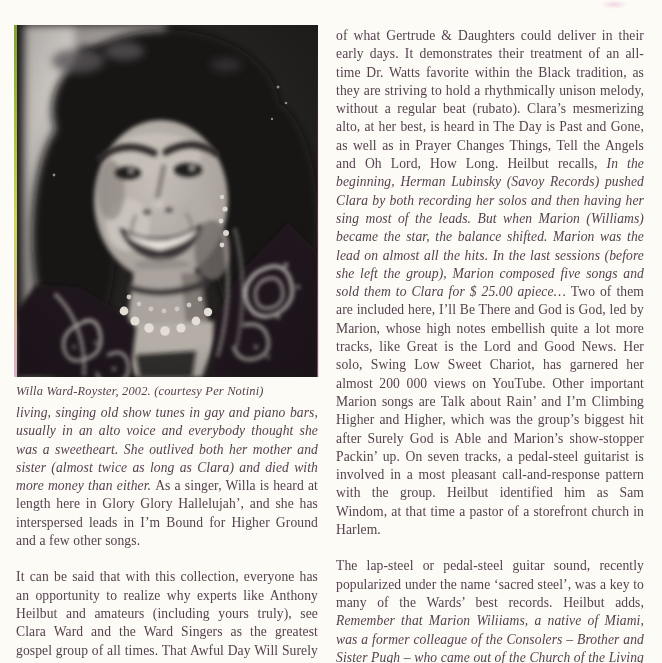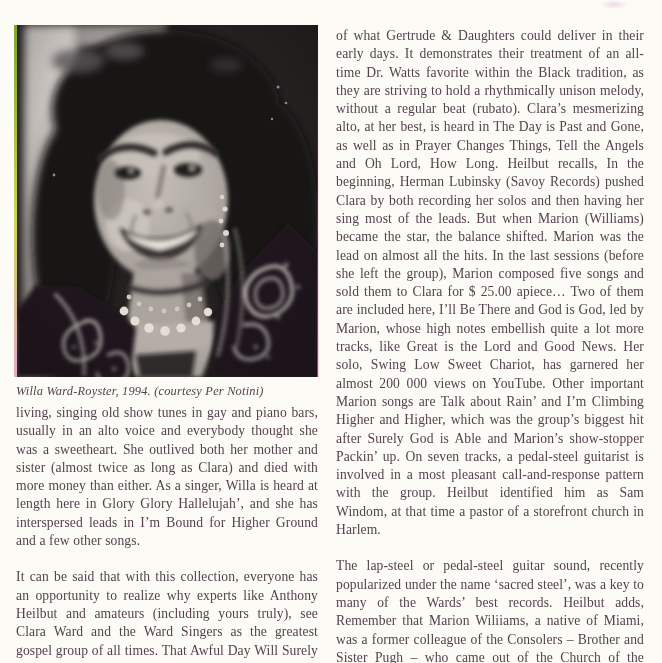--- a/index.html
+++ b/index.html
@@ -19,21 +19,21 @@
   .col-right{flex:0 0 308px;width:308px;padding-top:2px;}
   p{
     margin:0;
     font-size:13.6px;line-height:18.3px;
     text-align:justify;
     hyphens:auto;-webkit-hyphens:auto;
     letter-spacing:.1px;
   }
   .cont{text-align-last:justify;}
   .gap{margin-top:18px;}
-  .it{}
+  .it{font-style:italic;}
   figure{margin:0;}
   .photo{position:relative;width:302px;height:352px;background:#191718;}
   .photo svg{display:block;}
   .edge-l{position:absolute;left:-2px;top:0;bottom:0;width:3px;
     background:linear-gradient(180deg,#7fa52e 0%,#cdd653 55%,#e3accb 100%);}
   .edge-r{position:absolute;right:-1px;top:6px;bottom:0;width:2px;
     background:linear-gradient(180deg,rgba(235,160,205,0) 0%,rgba(235,160,205,.45) 100%);}
   figcaption{
     font-style:italic;font-size:12.4px;line-height:15px;
     margin-top:7px;letter-spacing:.2px;color:#55424e;
@@ -200,21 +200,21 @@
             <circle cx="256" cy="94" r="1.2"></circle>
               <circle cx="38" cy="150" r="1.4"></circle>
           </g>
 
           <rect x="0" y="0" width="302" height="352" fill="url(#vign)"></rect>
           <rect x="0" y="0" width="302" height="352" fill="#cfc8b8" opacity=".05"></rect>
         </svg>
         <i class="edge-l"></i>
         <i class="edge-r"></i>
       </div>
-      <figcaption>Willa Ward-Royster, 1994. (courtesy Per Notini)</figcaption>
+      <figcaption>Willa Ward-Royster, 2002. (courtesy Per Notini)</figcaption>
     </figure>
 
     <p class="para1"><span class="it">living, singing old show tunes in gay and piano bars, usually in an alto voice and everybody thought she was a sweetheart. She outlived both her mother and sister (almost twice as long as Clara) and died with more money than either. </span><span>As a singer, Willa is heard at length here in Glory Glory Hallelujah’, and she has interspersed leads in I’m Bound for Higher Ground and a few other songs.</span></p>
 
     <p class="gap cont"><span>It can be said that with this collection, everyone has an opportunity to realize why experts like Anthony Heilbut and amateurs (including yours truly), see Clara Ward and the Ward Singers as the greatest gospel group of all times. That Awful Day Will Surely Come is an example</span></p>
   </div>
 
   <div class="col-right">
     <p><span>of what Gertrude &amp; Daughters could deliver in their early days. It demonstrates their treatment of an all-time Dr. Watts favorite within the Black tradition, as they are striving to hold a rhythmically unison melody, without a regular beat (rubato). Clara’s mesmerizing alto, at her best, is heard in The Day is Past and Gone, as well as in Prayer Changes Things, Tell the Angels and Oh Lord, How Long. Heilbut recalls, </span><span class="it">In the beginning, Herman Lubinsky (Savoy Records) pushed Clara by both recording her solos and then having her sing most of the leads. But when Marion (Williams) became the star, the balance shifted. Marion was the lead on almost all the hits. In the last sessions (before she left the group), Marion composed five songs and sold them to Clara for $&nbsp;25.00 apiece… </span><span>Two of them are included here, I’ll Be There and God is God, led by Marion, whose high notes embellish quite a lot more tracks, like Great is the Lord and Good News. Her solo, Swing Low Sweet Chariot, has garnered her almost 200&nbsp;000 views on YouTube. Other important Marion songs are Talk about Rain’ and I’m Climbing Higher and Higher, which was the group’s biggest hit after Surely God is Able and Marion’s show-stopper Packin’ up. On seven tracks, a pedal-steel guitarist is involved in a most pleasant call-and-response pattern with the group. Heilbut identified him as Sam Windom, at that time a pastor of a storefront church in Harlem.</span></p>
 

